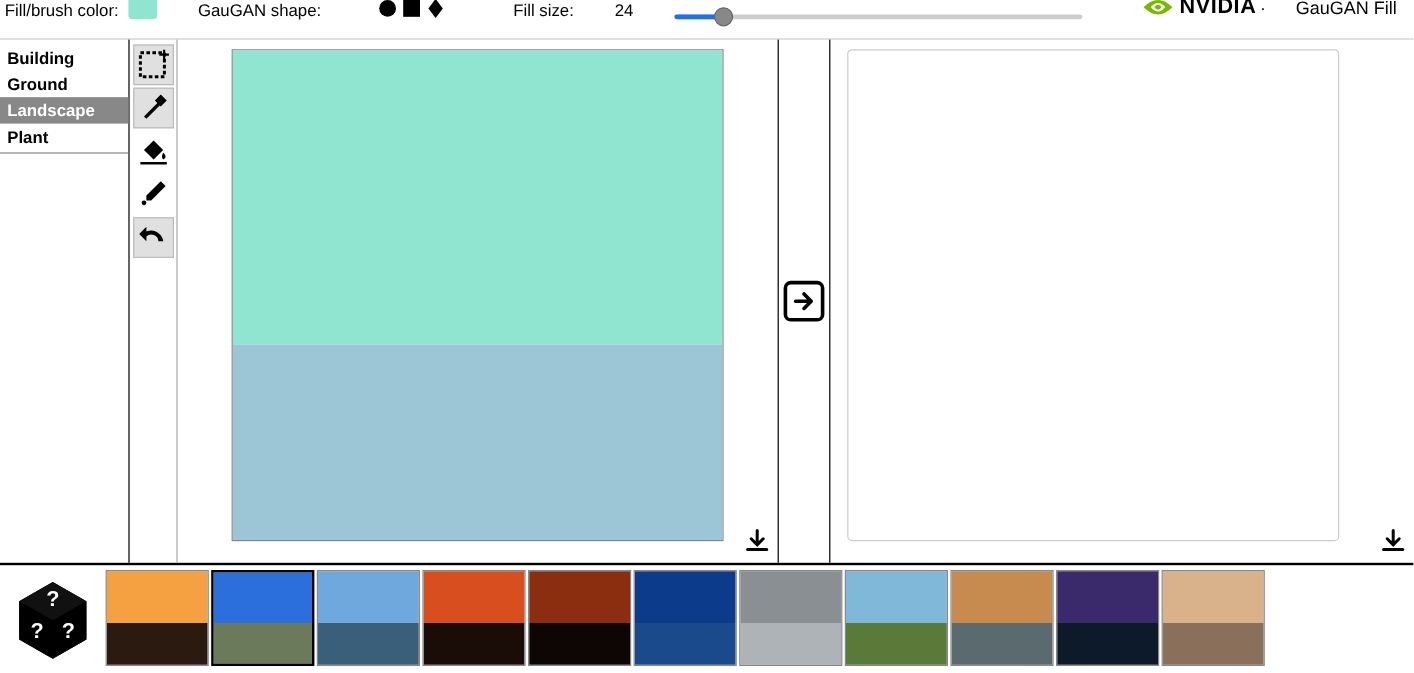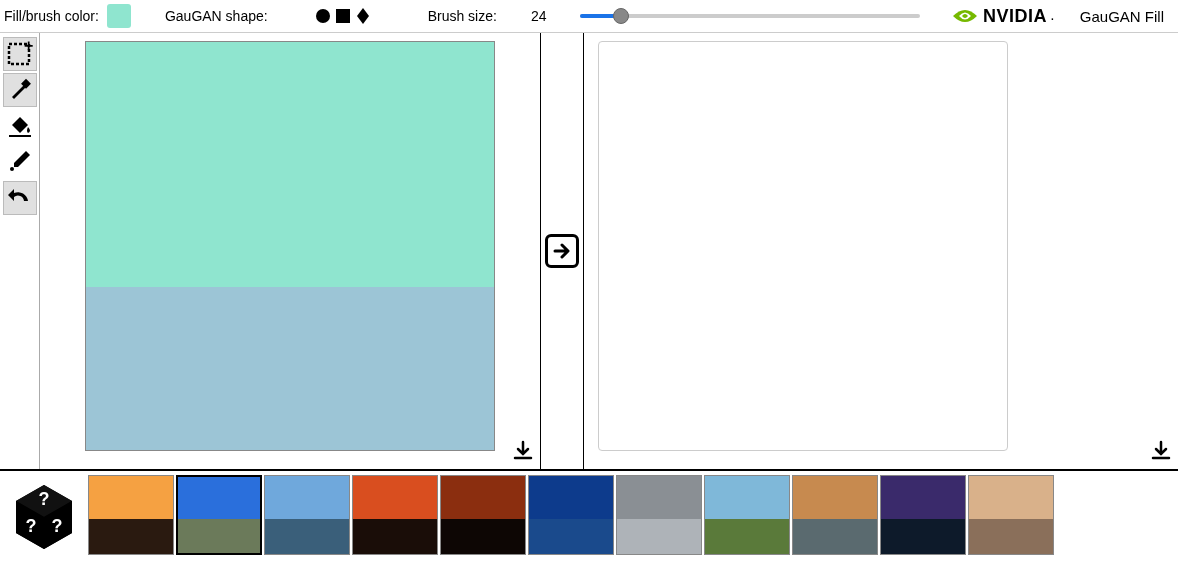--- a/index.html
+++ b/index.html
@@ -1,18 +1,18 @@
 <!DOCTYPE html>
 <html><head>
 <meta charset="utf-8">
 <style>
   * { box-sizing: border-box; margin: 0; padding: 0; }
   body { font-family: Arial, sans-serif; font-size: 14px; width: 1178px; height: 561px; overflow: hidden; background: #fff; }
   
-  .toolbar { display: flex; align-items: center; height: 32px; padding: 16px 4px; gap: 8px; border-bottom: 1px solid #ccc; }
+  .toolbar { display: flex; align-items: flex-end; height: 32px; padding: 16px 4px; gap: 8px; border-bottom: 1px solid #ccc; }
   .toolbar-label { font-size: 14px; }
   .color-swatch { width: 24px; height: 24px; border-radius: 3px; }
   .shape-btns { display: flex; gap: 2px; align-items: center; }
   .shape-btn { width: 18px; height: 18px; display: flex; align-items: center; justify-content: center; cursor: pointer; }
   .slider-wrap { display: flex; align-items: center; position: relative; width: 340px; }
   .slider-track { height: 4px; width: 100%; background: #ccc; border-radius: 2px; position: relative; }
   .slider-fill { position: absolute; left: 0; top: 0; height: 4px; background: #1a73e8; border-radius: 2px; }
   .slider-thumb { position: absolute; top: -6px; width: 16px; height: 16px; border-radius: 50%; background: #888; border: 1px solid #666; transform: translateX(-50%); }
   .spacer { flex: 1; }
   .nvidia-logo { display: flex; align-items: center; font-weight: bold; font-size: 18px; gap: 4px; }
@@ -66,21 +66,21 @@
           <rect x="1" y="1" width="14" height="14" fill="#000"></rect>
         </svg>
       </div>
     <div class="shape-btn">
         <svg width="14" height="18">
           <polygon points="7,1 13,9 7,17 1,9" fill="#000"></polygon>
         </svg>
       </div>
   </div>
   <span style="width:40px"></span>
-  <span class="toolbar-label">Brush size:</span>
+  <span class="toolbar-label">Fill size:</span>
   <span style="width:18px"></span>
   <span class="toolbar-label">24</span>
   <span style="width:18px"></span>
   <div class="slider-wrap">
     <div class="slider-track">
       <div class="slider-fill" id="slider-fill" style="width: 12%;"></div>
       <div class="slider-thumb" id="slider-thumb" style="left: 12%;"></div>
     </div>
   </div>
   <div class="spacer"></div>
@@ -91,20 +91,27 @@
         <path d="M11 10 Q14 6 17 10 Q14 14 11 10 Z" fill="#76b900"></path>
       </svg>
     <span style="letter-spacing:0.5px">NVIDIA</span>
       <span style="font-size:10px">.</span>
   </div>
   <span class="app-title">GauGAN Fill</span>
 </div>
 
 <div class="main">
 
+  <div class="cat-panel" id="cat-panel">
+      <div class="cat-item">Building</div>
+      <div class="cat-item">Ground</div>
+      <div class="cat-item selected">Landscape</div>
+      <div class="cat-item">Plant</div>
+      <div style="border-top: 1px solid rgb(136, 136, 136); margin-top: 2px;"></div>
+    </div>
 
   <div class="tool-strip" id="tool-strip">
       <div class="tool-btn">
         <span><svg width="28" height="28">
             <rect x="3" y="5" width="20" height="20" fill="none" stroke="#000" stroke-width="2.5" stroke-dasharray="3 2"></rect>
             <text x="18" y="12" font-size="16" font-weight="bold">+</text>
           </svg></span>
       </div>
       <div class="tool-btn">
         <span><svg width="28" height="28">

